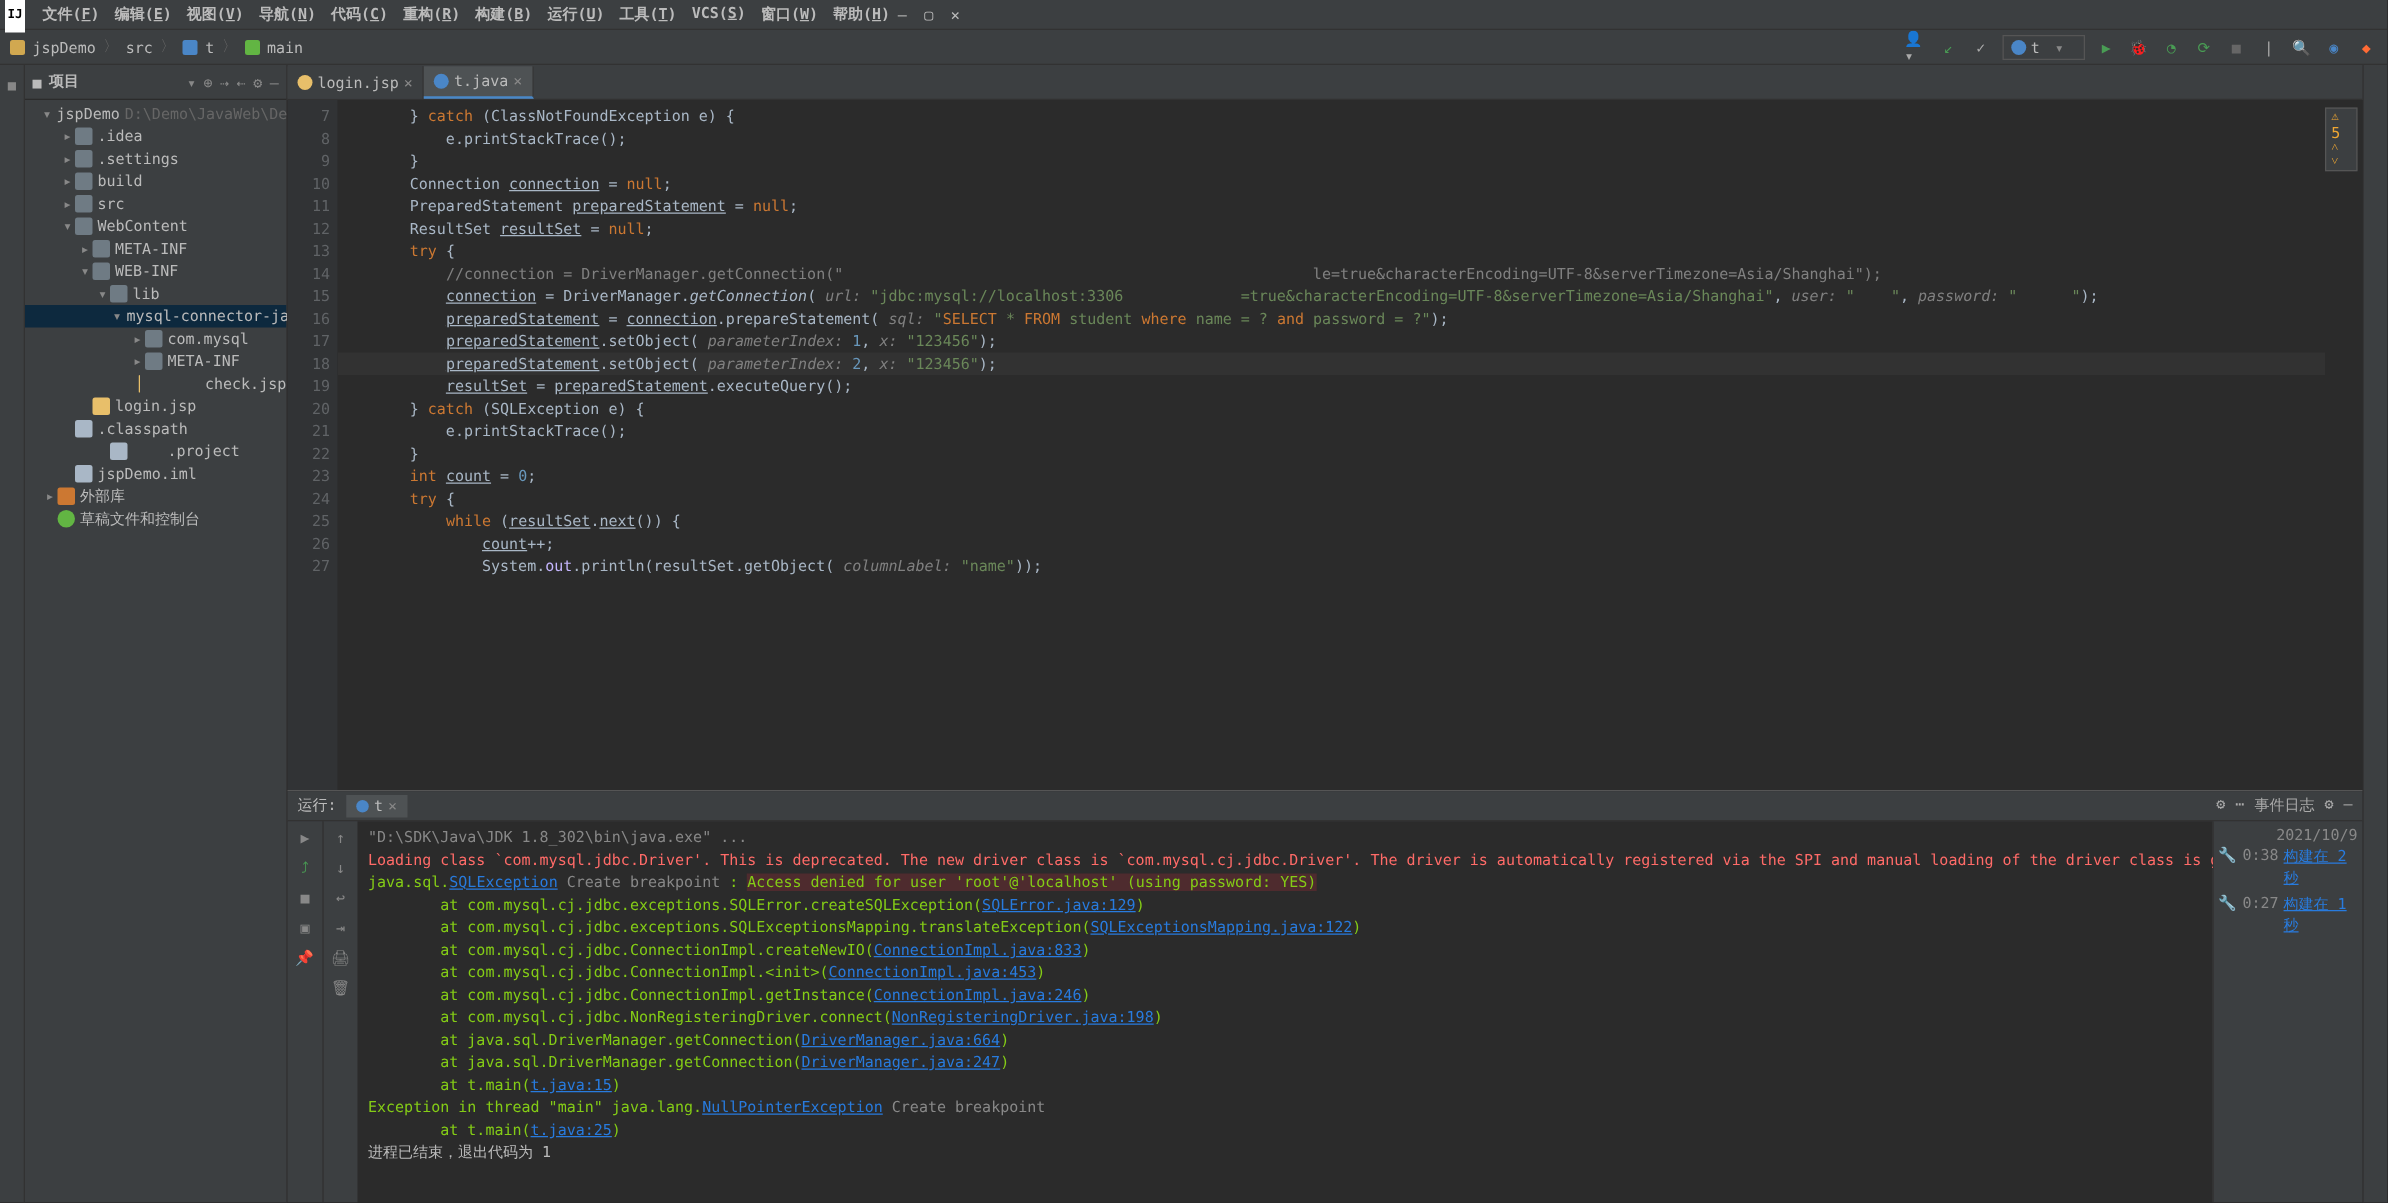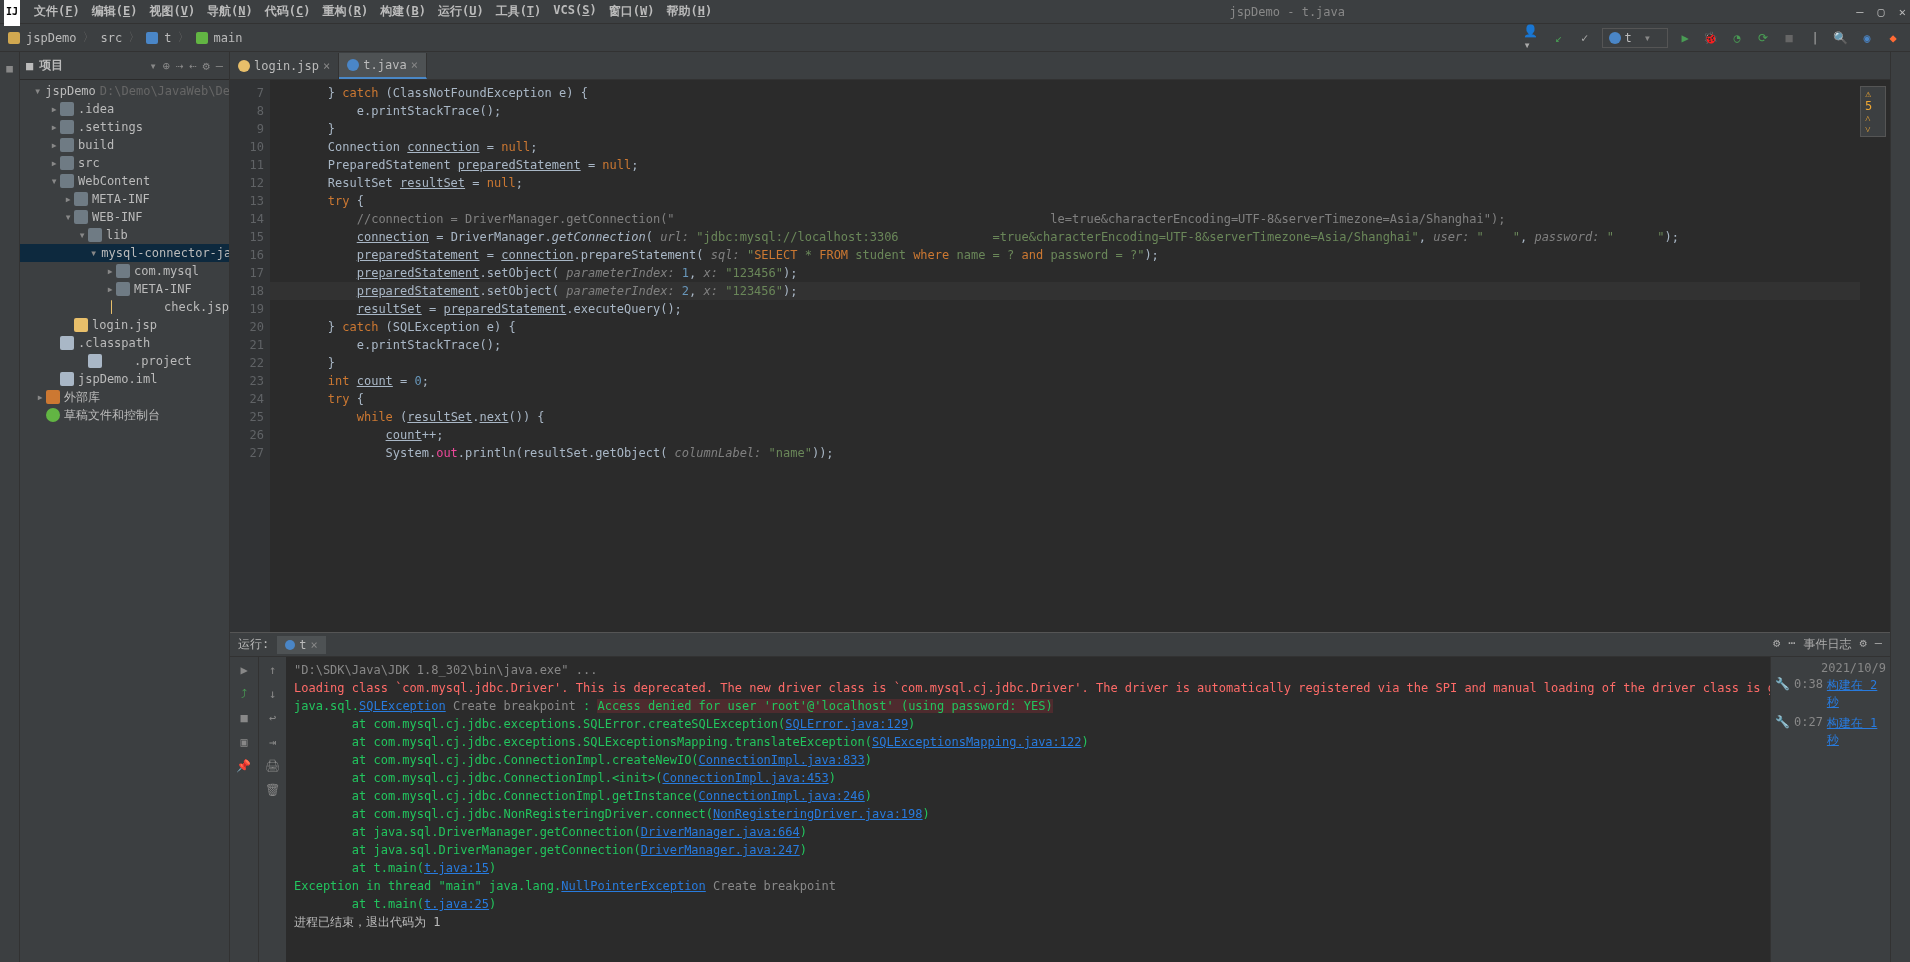--- a/index.html
+++ b/index.html
@@ -52,33 +52,33 @@
 .editor-wrap{flex:1;display:flex;overflow:hidden;font-family:Consolas,monospace;}
 .gutter{width:40px;background:#313335;text-align:right;padding:4px 6px 4px 0;color:#606366;line-height:18px;}
 .code{flex:1;padding:4px 0;line-height:18px;white-space:pre;font-family:Consolas,monospace;color:#a9b7c6;position:relative;overflow:auto;}
 .code .hl{background:#323232;}
 .code .kw{color:#cc7832;}
 .code .str{color:#6a8759;}
 .code .num{color:#6897bb;}
 .code .cm{color:#808080;}
 .code .param{color:#808080;font-style:italic;}
 .code .under{text-decoration:underline;}
-.code .field{color:#ec4899;}
+.code .field{color:#c4b5fd;}
 .inspect{width:30px;background:#2b2b2b;position:relative;}
 .warn-badge{position:absolute;top:6px;right:4px;background:#3c3f41;border:1px solid #555;padding:1px 4px;font-size:10px;color:#f0a732;}
 .bottom{position:absolute;left:0;right:0;bottom:0;height:330px;display:flex;flex-direction:column;background:#2b2b2b;border-top:1px solid #555;}
 .bottom-header{height:24px;background:#3c3f41;display:flex;align-items:center;padding:0 8px;border-bottom:1px solid #323232;}
 .bottom-header .label{color:#bbb;}
 .bottom-header .run-tab{background:#4e5254;padding:2px 8px;margin-left:8px;display:flex;align-items:center;gap:4px;}
 .bottom-header .rh-right{margin-left:auto;display:flex;gap:8px;color:#aaa;}
 .bottom-body{flex:1;display:flex;}
 .run-toolbar{width:28px;background:#3c3f41;display:flex;flex-direction:column;align-items:center;padding:6px 0;gap:10px;}
 .run-toolbar span{color:#888;cursor:pointer;}
 .console{flex:1;padding:4px 8px;font-family:Consolas,monospace;line-height:18px;white-space:pre;overflow:auto;color:#bbb;}
-.console .err{color:#22c55e;}
+.console .err{color:#84cc16;}
 .console .errb{color:#ff6b68;}
 .console .link{color:#287bde;text-decoration:underline;cursor:pointer;}
 .console .gray{color:#888;}
 .console .warn{color:#bbb;}
 .console .selerr{background:#4e2b2e;}
 .event-log{width:120px;background:#3c3f41;border-left:1px solid #323232;padding:4px;font-size:11px;}
 .event-log .date{text-align:right;color:#888;}
 .event-log .ev{display:flex;gap:4px;padding:2px 0;}
 .event-log .ev .time{color:#888;}
 .event-log .ev a{color:#287bde;text-decoration:underline;}
@@ -96,21 +96,20 @@
       <span class="menu-item">导航(<u>N</u>)</span>
       <span class="menu-item">代码(<u>C</u>)</span>
       <span class="menu-item">重构(<u>R</u>)</span>
       <span class="menu-item">构建(<u>B</u>)</span>
       <span class="menu-item">运行(<u>U</u>)</span>
       <span class="menu-item">工具(<u>T</u>)</span>
       <span class="menu-item">VCS(<u>S</u>)</span>
       <span class="menu-item">窗口(<u>W</u>)</span>
       <span class="menu-item">帮助(<u>H</u>)</span>
     </div>
-  <span class="title">jspDemo - t.java</span>
   <div class="win-btns">
     <span>—</span>
     <span>▢</span>
     <span>✕</span>
   </div>
 </div>
 
 <div class="nav-row">
   <div class="breadcrumb" id="breadcrumb">
       <span class="ico ico-folder" style="width: 12px; height: 12px;"></span>

